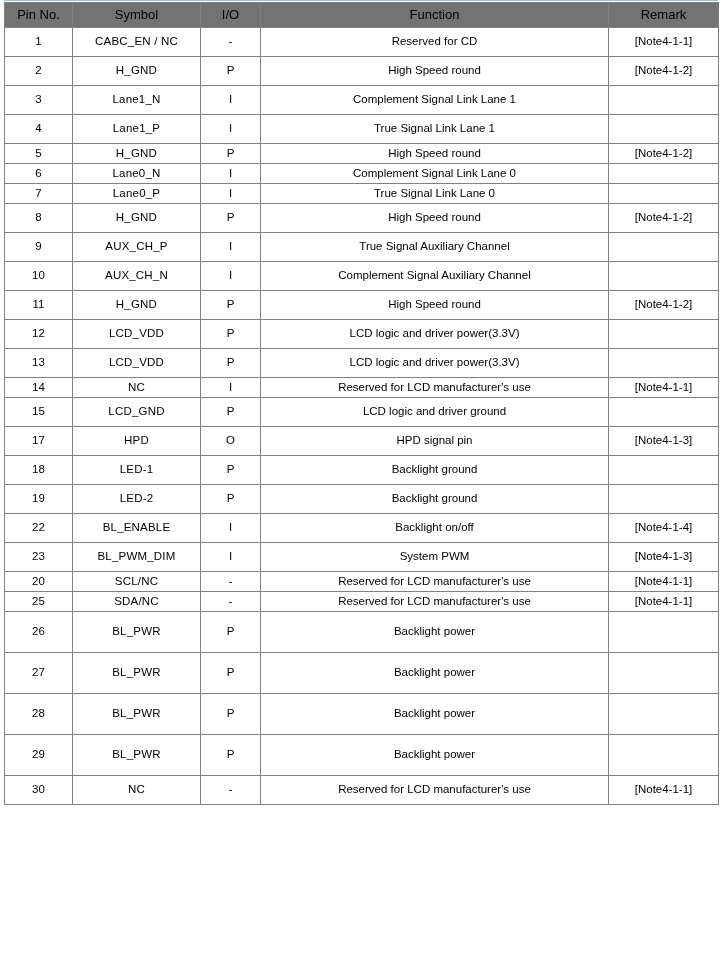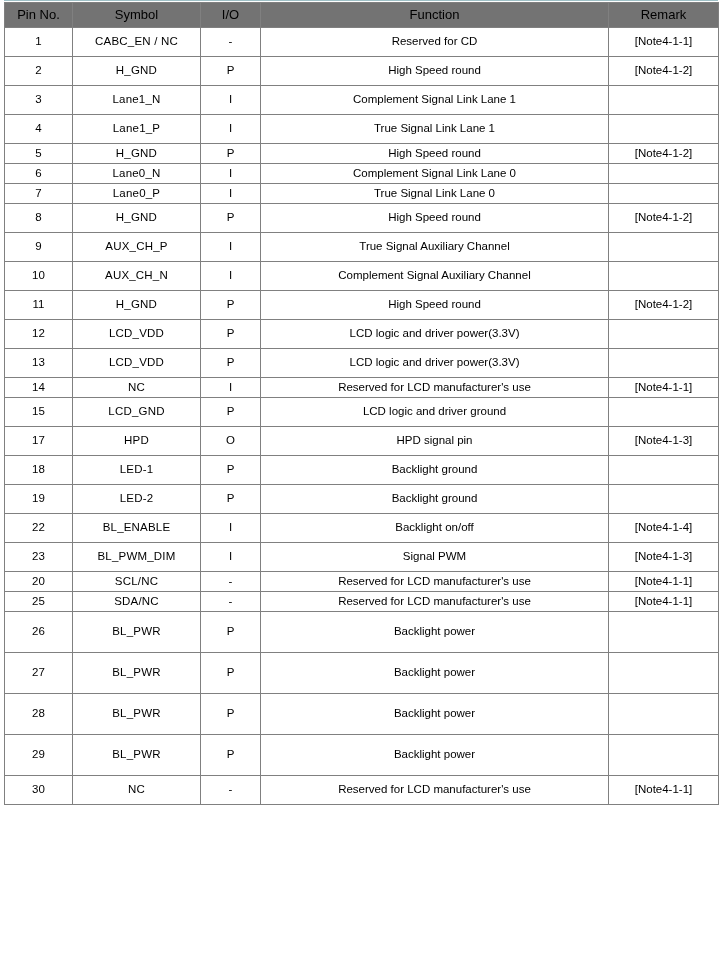--- a/index.html
+++ b/index.html
@@ -216,21 +216,21 @@
           <td>22</td>
           <td class="sym">BL_ENABLE</td>
           <td>I</td>
           <td>Backlight on/off</td>
           <td>[Note4-1-4]</td>
         </tr>
         <tr class="h-md">
           <td>23</td>
           <td class="sym">BL_PWM_DIM</td>
           <td>I</td>
-          <td>Signal PWM</td>
+          <td>System PWM</td>
           <td>[Note4-1-3]</td>
         </tr>
         <tr class="h-sm">
           <td>20</td>
           <td class="sym">SCL/NC</td>
           <td>-</td>
           <td>Reserved for LCD manufacturer's use</td>
           <td>[Note4-1-1]</td>
         </tr>
         <tr class="h-sm">

